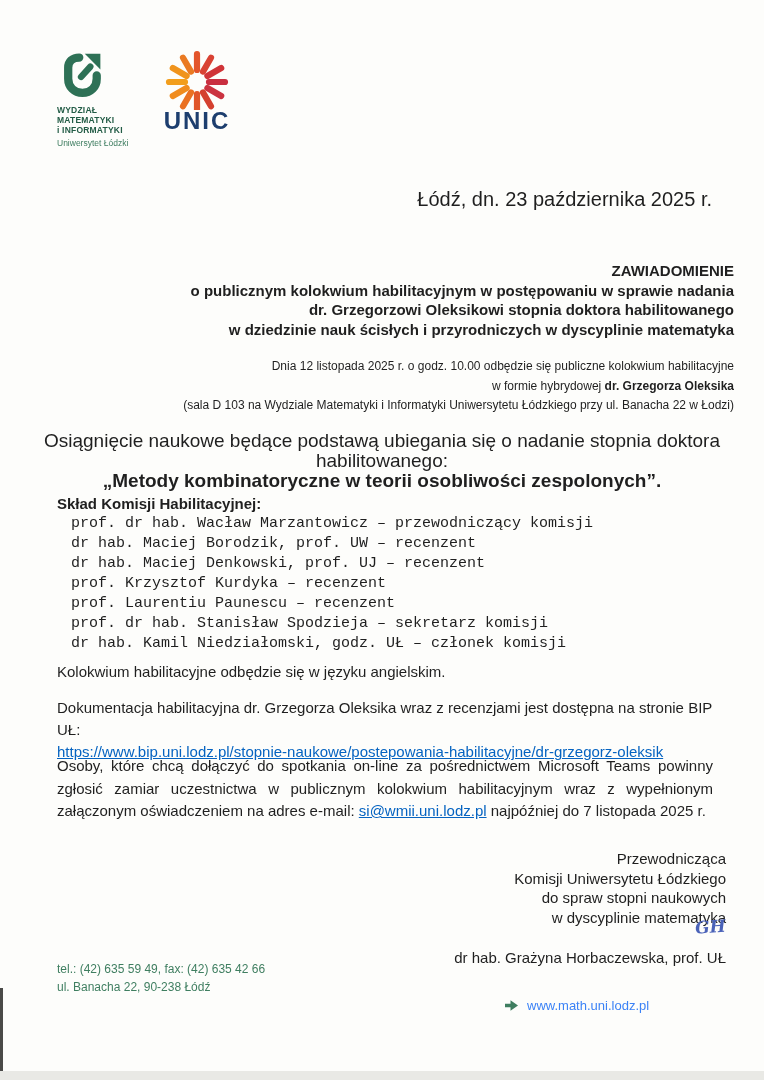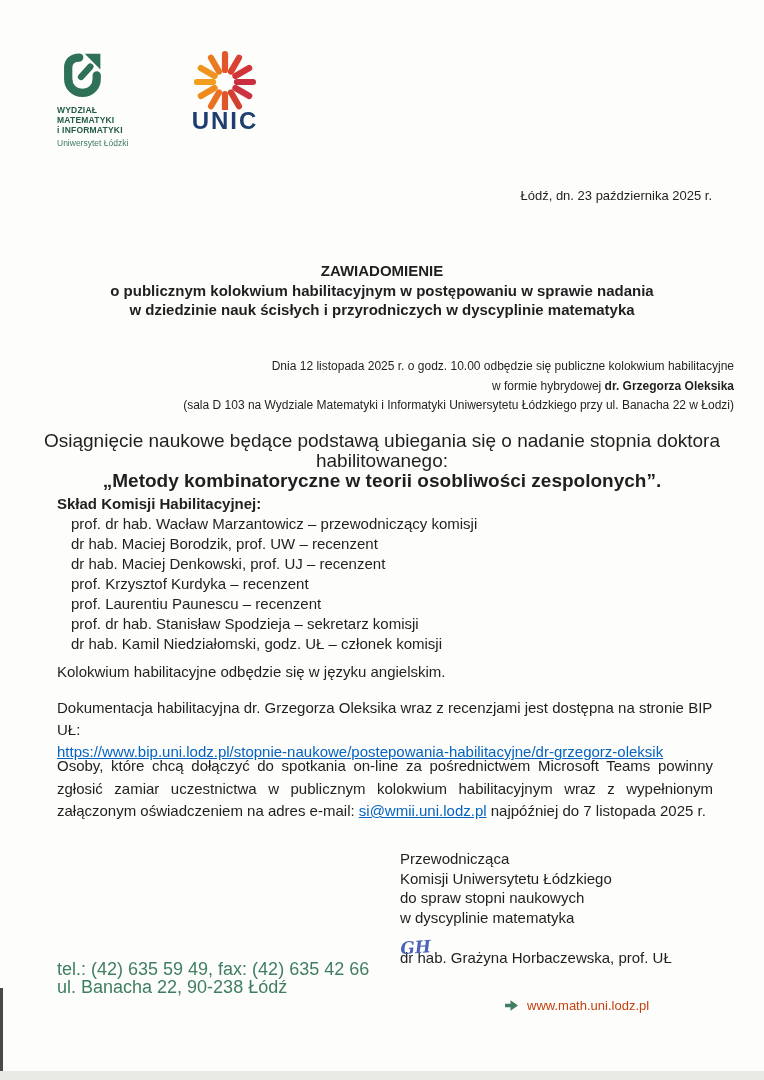--- a/index.html
+++ b/index.html
@@ -6,52 +6,52 @@
   body{
     width:764px;height:1080px;
     background:#ffffff;
     font-family:"Liberation Sans", sans-serif;
     color:#1f1f1f;
     -webkit-font-smoothing:antialiased;
   }
   .doc{position:relative;width:764px;height:1080px;background:#fdfdfb;overflow:hidden;}
 
   
-  .logos{position:absolute;left:57px;top:50px;display:flex;gap:28px;align-items:flex-start;}
+  .logos{position:absolute;left:57px;top:50px;display:flex;align-items:flex-start;}
   .wmii{width:92px;}
   .wmii svg{display:block;margin-left:2px;}
   .wmii-lines{margin-top:5px;font-weight:bold;font-size:8.5px;line-height:10px;color:#235c46;letter-spacing:.2px;}
   .wmii-univ{margin-top:3px;font-size:8.5px;line-height:10px;color:#3e7d60;}
   .unic{width:96px;text-align:center;}
   .unic svg{display:block;margin:0 auto;}
   .unic-label{margin-top:-2px;font-weight:bold;font-size:24px;letter-spacing:2px;color:#1d3e6e;line-height:26px;}
-  .date-line{position:absolute;right:52px;top:188px;font-size:13px;}
-  .title-block{position:absolute;left:30px;top:261px;width:704px;text-align:center;font-weight:bold;font-size:15px;line-height:19.5px;}
+  .date-line{position:absolute;right:52px;top:188px;font-size:20px;}
+  .title-block{position:absolute;left:30px;top:261px;width:704px;text-align:right;font-weight:bold;font-size:15px;line-height:19.5px;}
   .event-block{position:absolute;left:30px;top:357px;width:704px;text-align:right;font-size:12px;line-height:19.5px;}
   .achievement-block{position:absolute;left:30px;top:431px;width:704px;text-align:center;font-size:19px;line-height:20px;}
   .achievement-block .b{font-weight:bold;}
   .committee-block{position:absolute;left:57px;top:494px;width:655px;font-size:15px;line-height:20px;}
   .committee-block .head{font-weight:bold;}
-  .committee-block .member{padding-left:14px;}
+  .committee-block .member{padding-left:14px;font-family:Liberation Mono, monospace;}
   .language-note{position:absolute;left:57px;top:663px;width:655px;font-size:15px;}
   .documentation-block{position:absolute;left:57px;top:697px;width:660px;font-size:15px;line-height:22px;}
   .online-block{position:absolute;left:57px;top:755px;width:656px;font-size:15px;line-height:22.5px;text-align:justify;}
   a.doc-link{color:#0563c1;text-decoration:underline;cursor:pointer;word-break:break-all;}
 
   
-  .signature-block{position:absolute;left:400px;top:849px;width:326px;text-align:left;font-size:15px;line-height:19.5px;}
+  .signature-block{position:absolute;left:400px;top:849px;width:326px;text-align:right;font-size:15px;line-height:19.5px;}
   .sig-initials{
     height:20px;line-height:18px;margin-top:1px;
     font-family:"DejaVu Serif", serif;font-style:italic;font-weight:bold;
     font-size:17px;color:#4a62b8;transform:rotate(-4deg);
   }
 
   
-  .footer-left{position:absolute;left:57px;top:961px;font-size:18px;line-height:17.5px;color:#3f7e60;}
-  .footer-site{position:absolute;left:504px;top:998px;display:flex;align-items:center;gap:8px;color:#c2410c;font-size:13px;}
+  .footer-left{position:absolute;left:57px;top:961px;font-size:12px;line-height:17.5px;color:#3f7e60;}
+  .footer-site{position:absolute;left:504px;top:998px;display:flex;align-items:center;gap:8px;color:#3b82f6;font-size:13px;}
   .footer-site svg{display:block;}
 
   
   .edge-left{position:absolute;left:0;top:988px;width:3px;height:86px;background:#4a4a48;}
   .edge-bottom{position:absolute;left:0;bottom:0;width:764px;height:9px;background:#e9e9e5;}
 </style>
 </head>
 <body>
 
 <div class="doc">
@@ -94,20 +94,21 @@
       </span>
       <div class="unic-label">UNIC</div>
     </div>
   </div>
 
   <div class="date-line">Łódź, dn. 23 października 2025 r.</div>
 
   <div class="title-block">
     <div>ZAWIADOMIENIE</div>
     <div>o publicznym kolokwium habilitacyjnym w postępowaniu w sprawie nadania</div>
+    <div>dr. Grzegorzowi Oleksikowi stopnia doktora habilitowanego</div>
     <div>w dziedzinie nauk ścisłych i przyrodniczych w dyscyplinie matematyka</div>
   </div>
 
   <div class="event-block">
     <div>Dnia 12 listopada 2025 r. o godz. 10.00 odbędzie się publiczne kolokwium habilitacyjne</div>
     <div><span>w formie hybrydowej </span><span style="font-weight:bold">dr. Grzegorza Oleksika</span></div>
     <div>(sala D 103 na Wydziale Matematyki i Informatyki Uniwersytetu Łódzkiego przy ul. Banacha 22 w Łodzi)</div>
   </div>
 
   <div class="achievement-block">

